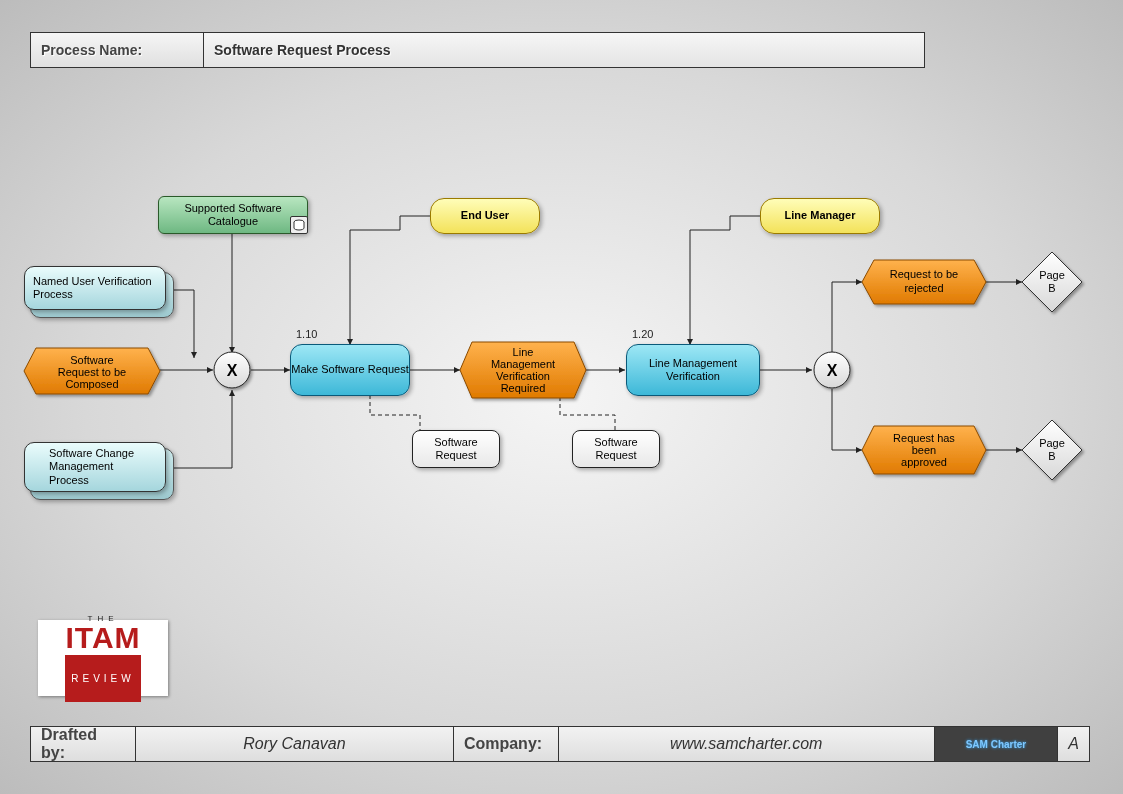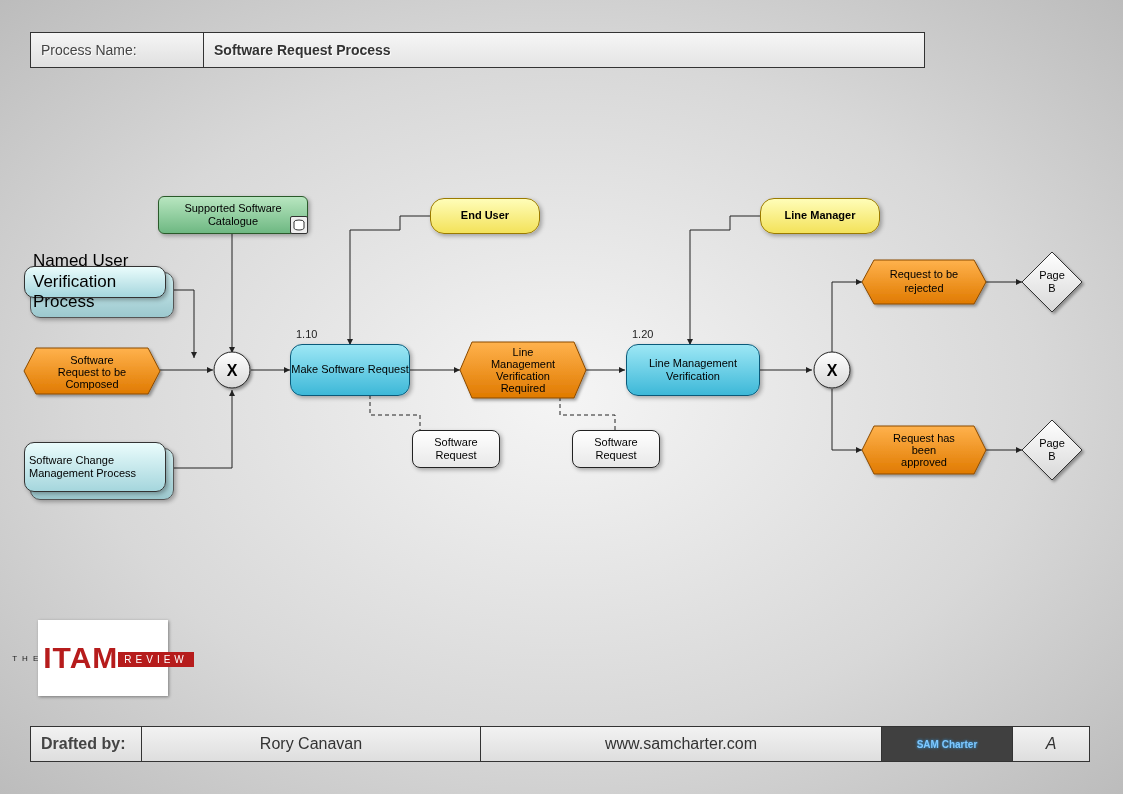--- a/index.html
+++ b/index.html
@@ -1,28 +1,28 @@
 <!DOCTYPE html>
 <html><head>
 <meta charset="utf-8">
 <style>
   html,body{margin:0;padding:0;width:1123px;height:794px;background:radial-gradient(ellipse at center,#f5f5f5 0%,#d8d8d8 60%,#bcbcbc 100%);font-family:Verdana,Arial,sans-serif;overflow:hidden}
   .abs{position:absolute;box-sizing:border-box}
   
   .hdr{left:30px;top:32px;width:895px;height:36px;border:1px solid #333;display:flex}
   .hdr .cell{border-right:1px solid #333;display:flex;align-items:center;padding:0 10px;font-size:14px; text-shadow:1px 1px 1px #fff}
-  .hdr .label{width:152px;font-weight:normal;color:#444;background:linear-gradient(#f5f5f5,#e0e0e0)}
+  .hdr .label{width:152px;font-weight:bold;color:#444;background:linear-gradient(#f5f5f5,#e0e0e0)}
   .hdr .value{flex:1;font-weight:bold;color:#333;background:linear-gradient(#f6f6f6,#e4e4e4);border-right:none}
   
   .ftr{left:30px;bottom:32px;width:1060px;height:36px;border:1px solid #333;display:flex}
   .ftr .cell{border-right:1px solid #333;display:flex;align-items:center;justify-content:center;padding:0 10px;font-size:16px;color:#333;background:linear-gradient(#f2f2f2,#dedede)}
   .ftr .l1{width:90px;font-weight:bold;color:#444;justify-content:flex-start}
-  .ftr .v1{width:318px;}
+  .ftr .v1{width:318px;font-style:italic}
   .ftr .l2{width:90px;font-weight:bold;color:#444;justify-content:flex-start}
-  .ftr .v2{width:380px;}
+  .ftr .v2{width:380px;font-style:italic}
   .ftr .logo{width:110px;background:#404040;display:flex;align-items:center;justify-content:center;color:#7ec8ff;font-size:10px;font-weight:bold;text-shadow:0 0 3px #3af}
   .ftr .page{flex:1;border-right:none;font-style:italic}
   
   .node{display:flex;align-items:center;justify-content:center;text-align:center;font-size:11px;line-height:1.2;color:#000}
   
   .rrect{border-radius:10px;border:1px solid #333;background:linear-gradient(#eafcfc,#a5d6dd);box-shadow:2px 2px 4px rgba(0,0,0,.3)}
   
   .green{border-radius:6px;border:1px solid #2a5a2a;background:linear-gradient(#b8e6c0,#6eb882);box-shadow:2px 2px 4px rgba(0,0,0,.3);font-size:11px}
   
   .yellow{border-radius:14px;border:1px solid #9a7a00;background:linear-gradient(#fffdb8,#f3e25a);box-shadow:2px 2px 4px rgba(0,0,0,.3);font-size:11px;font-weight:bold}
@@ -31,24 +31,24 @@
   
   .white{border-radius:8px;border:1px solid #222;background:linear-gradient(#ffffff,#e8e8e8);box-shadow:2px 2px 4px rgba(0,0,0,.3);font-size:11px}
   
   .shadow-card{position:absolute;border-radius:10px;border:1px solid #555;background:linear-gradient(#d0eef0,#9cc8ce);box-shadow:2px 2px 4px rgba(0,0,0,.3)}
   
   .hex, .diamond, .gateway{overflow:visible}
   .hex text,.diamond text{font-size:11px;fill:#000;text-anchor:middle}
   
   .stepid{position:absolute;font-size:11px;color:#222}
   
-  .itam{left:38px;top:620px;width:130px;height:76px;border:4px solid #fff;box-shadow:1px 1px 3px rgba(0,0,0,.4);background:#fff;display:flex;flex-direction:row;align-items:center;justify-content:center}
+  .itam{left:38px;top:620px;width:130px;height:76px;border:4px solid #fff;box-shadow:1px 1px 3px rgba(0,0,0,.4);background:#fff;display:flex;flex-direction:column;align-items:center;justify-content:center}
   .itam .line1{font-size:8px;letter-spacing:5px;color:#222}
   .itam .big{font-size:30px;font-weight:900;color:#b61c1c;letter-spacing:1px;line-height:1}
-  .itam .line3{font-size:10px;letter-spacing:4px;color:#fff;background:#b61c1c;padding:2px 6px;margin-top:2px}
+  .itam .line3{font-size:10px;letter-spacing:4px;color:#fff;background:#b61c1c;padding:18px 6px;margin-top:2px}
   svg.connector{position:absolute;left:0;top:0;width:1123px;height:794px;pointer-events:none}
 </style>
 </head>
 <body>
 
 <div class="abs hdr">
   <div class="cell label">Process Name:</div>
   <div class="cell value">Software Request Process</div>
 </div>
 
@@ -110,31 +110,31 @@
       <ellipse cx="6" cy="3" rx="5" ry="2" fill="#fff" stroke="#333"></ellipse>
       <path d="M1 3v6c0 1.1 2.2 2 5 2s5-.9 5-2V3" fill="#fff" stroke="#333"></path>
     </svg>
 </div>
 
 <div class="abs node yellow" style="left:430px;top:198px;width:110px;height:36px">End User</div>
 
 <div class="abs node yellow" style="left:760px;top:198px;width:120px;height:36px">Line Manager</div>
 
 <div class="shadow-card" style="left:30px;top:272px;width:142px;height:44px"></div>
-<div class="abs node rrect" style="left:24px;top:266px;width:142px;height:32px;text-align:left;padding:12px 8px;justify-content:flex-start;font-size:17px">Named User Verification Process</div>
+<div class="abs node rrect" style="left:24px;top:266px;width:142px;height:44px;text-align:left;padding:12px 8px;justify-content:flex-start;font-size:11px">Named User Verification Process</div>
 
 <svg class="abs hex" style="left:24px;top:348px;width:136px;height:46px">
   <polygon points="12,0 124,0 136,23 124,46 12,46 0,23" fill="url(#orangeG)" stroke="#8a4a00" filter="url(#ds)"></polygon>
   <text x="68" y="16">Software</text>
     <text x="68" y="28">Request to be</text>
     <text x="68" y="40">Composed</text>
 </svg>
 
 <div class="shadow-card" style="left:30px;top:448px;width:142px;height:50px"></div>
-<div class="abs node rrect" style="left:24px;top:442px;width:142px;height:50px;text-align:left;padding:4px 4px;justify-content:flex-start;font-size:11px">Software Change Management Process</div>
+<div class="abs node rrect" style="left:24px;top:442px;width:142px;height:50px;text-align:left;padding:4px 24px;justify-content:flex-start;font-size:11px">Software Change Management Process</div>
 
 <svg class="abs gateway" style="left:212px;top:350px;width:40px;height:40px">
   <circle cx="20" cy="20" r="18" fill="url(#whiteG)" stroke="#222" filter="url(#ds)"></circle>
   <text x="20" y="26" font-size="16" font-weight="bold" text-anchor="middle">X</text>
 </svg>
 
 <div class="stepid" style="left:296px;top:328px">1.10</div>
 <div class="abs node cyan" style="left:290px;top:344px;width:120px;height:52px">Make Software Request</div>
 
 <svg class="abs hex" style="left:460px;top:342px;width:126px;height:56px">
@@ -183,16 +183,17 @@
 
 <div class="abs itam">
   <div class="line1">THE</div>
   <div class="big">ITAM</div>
   <div class="line3">REVIEW</div>
 </div>
 
 <div class="abs ftr">
   <div class="cell l1">Drafted by:</div>
   <div class="cell v1">Rory Canavan</div>
+  <div class="cell l2">Company:</div>
   <div class="cell v2">www.samcharter.com</div>
   <div class="cell logo">SAM Charter</div>
   <div class="cell page">A</div>
 </div>
 
 </body></html>

